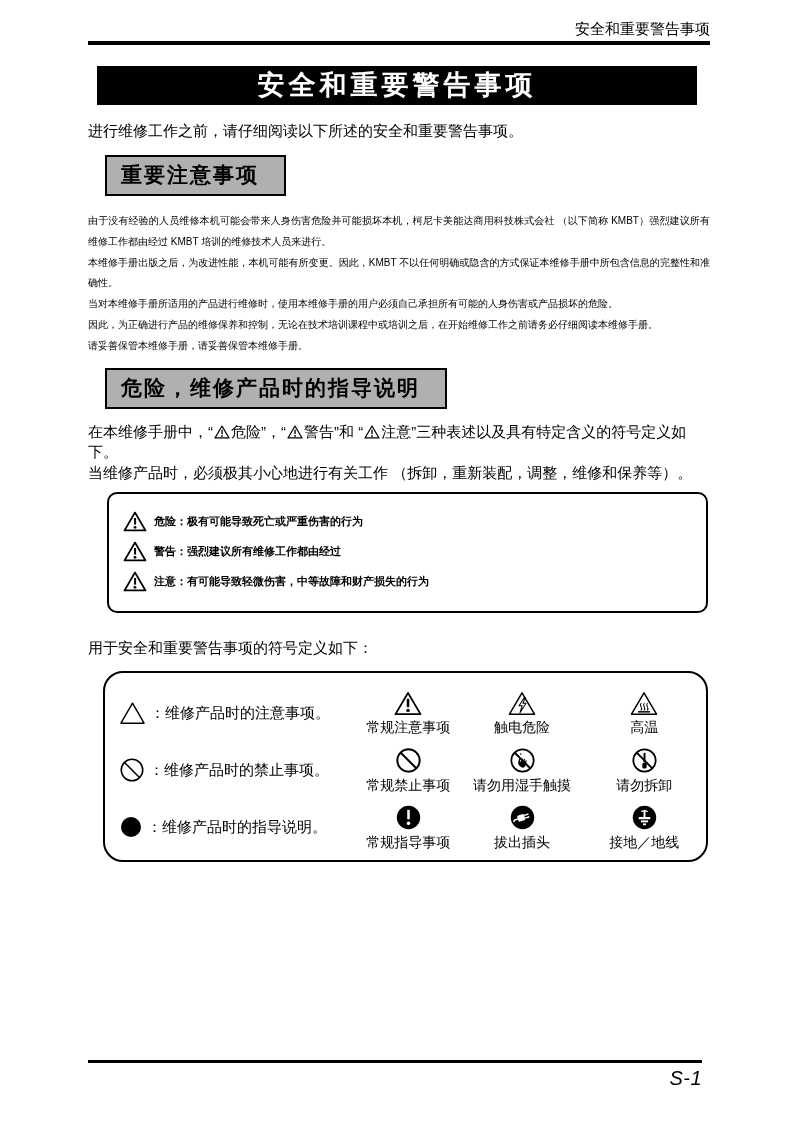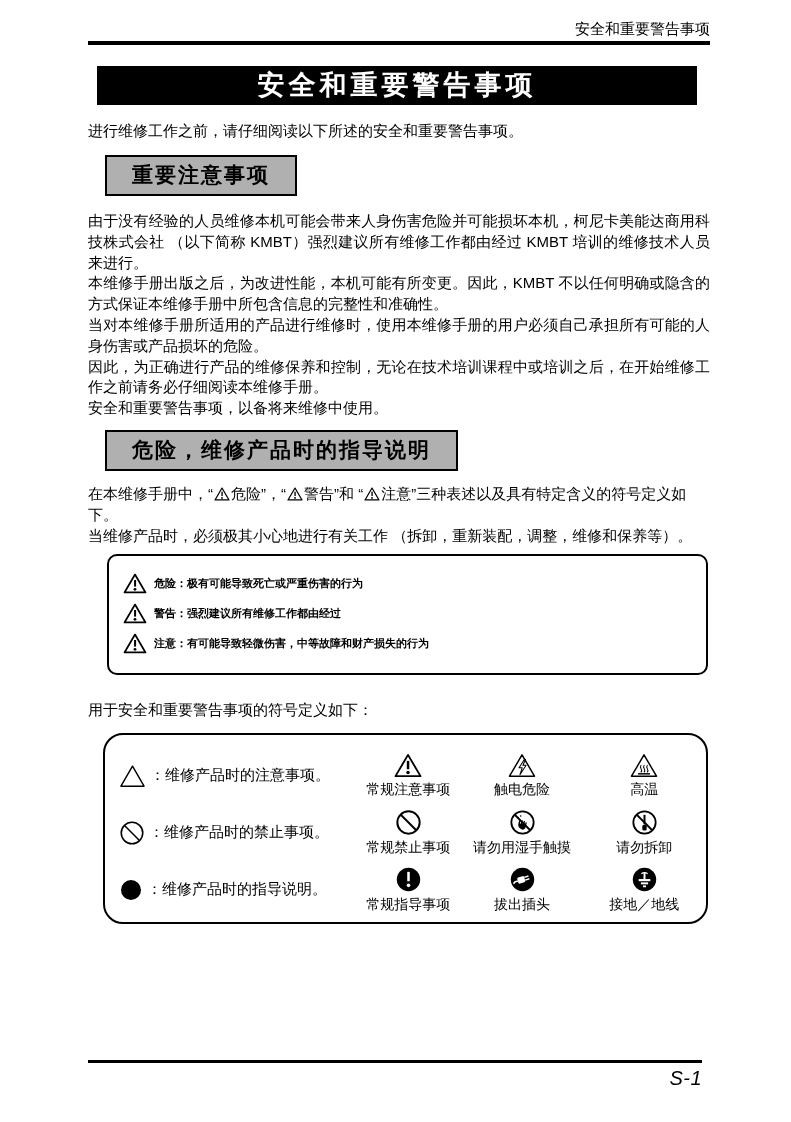--- a/index.html
+++ b/index.html
@@ -39,28 +39,28 @@
     line-height: 39px;
   }
 
   .intro-line { margin-top: 15px; font-size: 15px; line-height: 21px; }
 
   .sec-header {
     display: inline-block;
     margin: 14px 0 0 17px;
     background: #b0b0b0;
     border: 2px solid #000;
-    padding: 4px 25px 5px 25px;
+    padding: 4px 25px 5px 14px;
     font-size: 21px;
     font-weight: bold;
     letter-spacing: 2px;
   }
   .sec-header.second { margin-top: 11px; }
 
-  .para-block { margin-top: 15px; font-size: 15px; line-height: 20.8px; text-align: justify; }
+  .para-block { margin-top: 15px; font-size: 10px; line-height: 20.8px; text-align: justify; }
   .para-block p { margin: 0; }
 
   .para2 { margin-top: 13px; font-size: 15px; line-height: 20.8px; }
 
   .warn-box {
     margin: 8px 0 0 19px;
     width: 601px;
     border: 2px solid #000;
     border-radius: 10px;
     padding: 8px 10px 10px 14px;
@@ -130,21 +130,21 @@
 
     <div class="intro-line">进行维修工作之前，请仔细阅读以下所述的安全和重要警告事项。</div>
 
     <div class="sec-header">重要注意事项</div>
 
     <div class="para-block">
       <p>由于没有经验的人员维修本机可能会带来人身伤害危险并可能损坏本机，柯尼卡美能达商用科技株式会社 （以下简称 KMBT）强烈建议所有维修工作都由经过 KMBT 培训的维修技术人员来进行。</p>
       <p>本维修手册出版之后，为改进性能，本机可能有所变更。因此，KMBT 不以任何明确或隐含的方式保证本维修手册中所包含信息的完整性和准确性。</p>
       <p>当对本维修手册所适用的产品进行维修时，使用本维修手册的用户必须自己承担所有可能的人身伤害或产品损坏的危险。</p>
       <p>因此，为正确进行产品的维修保养和控制，无论在技术培训课程中或培训之后，在开始维修工作之前请务必仔细阅读本维修手册。</p>
-      <p>安全和重要警告事项，以备将来维修中使用。</p>
+      <p>请妥善保管本维修手册，请妥善保管本维修手册。</p>
     </div>
 
     <div class="sec-header second">危险，维修产品时的指导说明</div>
 
     <div class="para2">
       <span>在本维修手册中，“</span><svg class="inline-tri" width="16" height="14" viewBox="0 0 30 27">
           <path d="M15 2 L28.5 25 H1.5 Z" fill="none" stroke="#000" stroke-width="2.4" stroke-linejoin="round"></path>
           <rect x="13.8" y="9" width="2.6" height="8.5" fill="#000"></rect>
           <circle cx="15" cy="21" r="1.8" fill="#000"></circle>
         </svg><span>危险”，“</span><svg class="inline-tri" width="16" height="14" viewBox="0 0 30 27">

